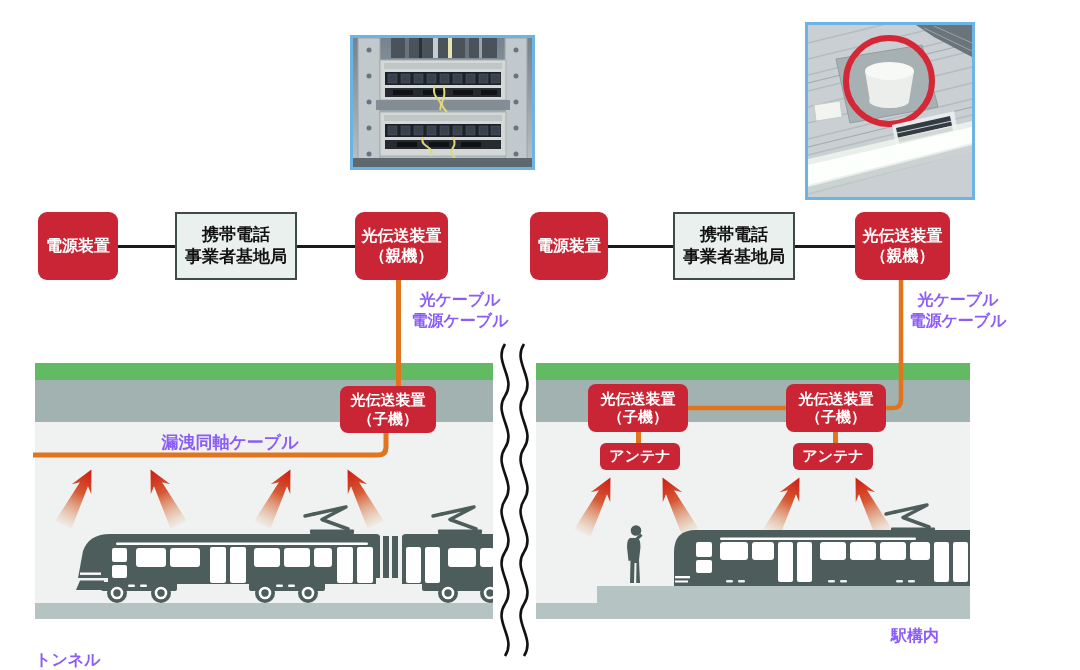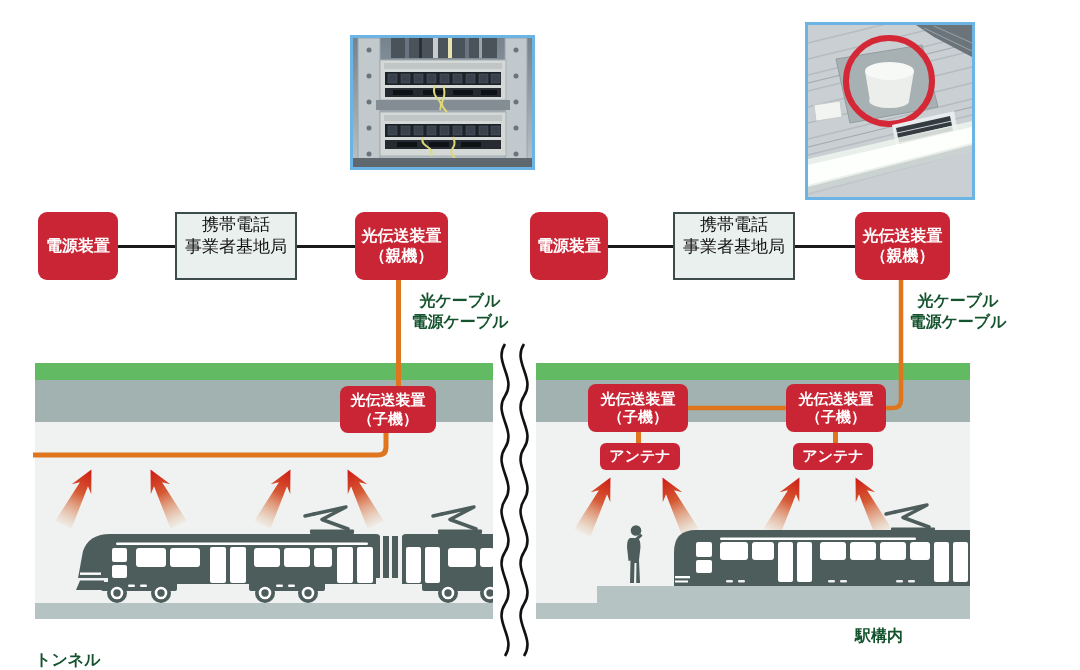--- a/index.html
+++ b/index.html
@@ -9,25 +9,25 @@
   }
   html,body{margin:0;padding:0;background:#fff;}
   body{font-family:"Liberation Sans","DejaVu Sans",sans-serif;}
   #stage{position:relative;width:1080px;height:670px;background:#fff;overflow:hidden;}
   .abs{position:absolute;}
   .rbox{background:var(--red);color:#fff;border-radius:9px;display:flex;flex-direction:column;
         align-items:center;justify-content:center;font-weight:bold;text-align:center;
         font-size:16px;line-height:1.22;box-sizing:border-box;}
   .rbox.small{font-size:15px;border-radius:8px;}
   .gbox{background:var(--gboxf);border:2px solid var(--gboxb);color:#111;display:flex;flex-direction:column;
-        align-items:center;font-weight:normal;text-align:center;
+        align-items:center;justify-content:center;font-weight:bold;text-align:center;
         font-size:17px;line-height:1.3;box-sizing:border-box;}
   .hline{height:3px;background:var(--lineblk);}
   .cable{background:var(--orange);}
-  .lbl{font-weight:bold;color:#14532d;white-space:nowrap;}
+  .lbl{font-weight:bold;color:#8b5cf6;white-space:nowrap;font-family:Liberation Mono, monospace;}
   .photo{border:3px solid var(--photob);box-sizing:border-box;background:#cfd5d8;}
   .photo svg{display:block;}
   .bolt{transform-origin:50% 10%;}
 </style>
 </head>
 <body>
 
 <svg width="0" height="0" style="position:absolute" aria-hidden="true">
   <defs>
     <linearGradient id="boltGrad" x1="0" y1="0" x2="0" y2="1">
@@ -195,22 +195,23 @@
     <span>光伝送装置</span>
     <span>（子機）</span>
   </div>
   <div class="abs rbox small" style="left:600px;top:443px;width:80px;height:27px;border-radius:6px;">
     <span>アンテナ</span>
   </div>
   <div class="abs rbox small" style="left:793px;top:443px;width:80px;height:27px;border-radius:6px;">
     <span>アンテナ</span>
   </div>
 
+  <div class="abs lbl" style="left:155px;top:431px;width:150px;text-align:center;font-size:17px;">漏洩同軸ケーブル</div>
   <div class="abs lbl" style="left:35px;top:626px;font-size:16px;margin-top:24px;">トンネル</div>
-  <div class="abs lbl" style="left:855px;top:626px;width:120px;text-align:left;font-size:16px;">駅構内</div>
+  <div class="abs lbl" style="left:855px;top:626px;width:120px;text-align:center;font-size:16px;">駅構内</div>
 
   <div class="abs" style="left:493px;top:342px;width:43px;height:316px;background:#fff;">
     <svg width="43" height="316" viewBox="0 0 43 316">
       <path d="M12,2 c-12,18 12,34 0,52 c-12,18 12,34 0,52 c-12,18 12,34 0,52 c-12,18 12,34 0,52 c-12,18 12,34 0,52 c-12,18 12,34 0,52" fill="none" stroke="#111" stroke-width="2.6"></path>
       <path d="M31,2 c-12,18 12,34 0,52 c-12,18 12,34 0,52 c-12,18 12,34 0,52 c-12,18 12,34 0,52 c-12,18 12,34 0,52 c-12,18 12,34 0,52" fill="none" stroke="#111" stroke-width="2.6"></path>
     </svg>
   </div>
 
   <div class="abs hline" style="left:118px;top:245px;width:57px;"></div>
   <div class="abs hline" style="left:297px;top:245px;width:58px;"></div>

